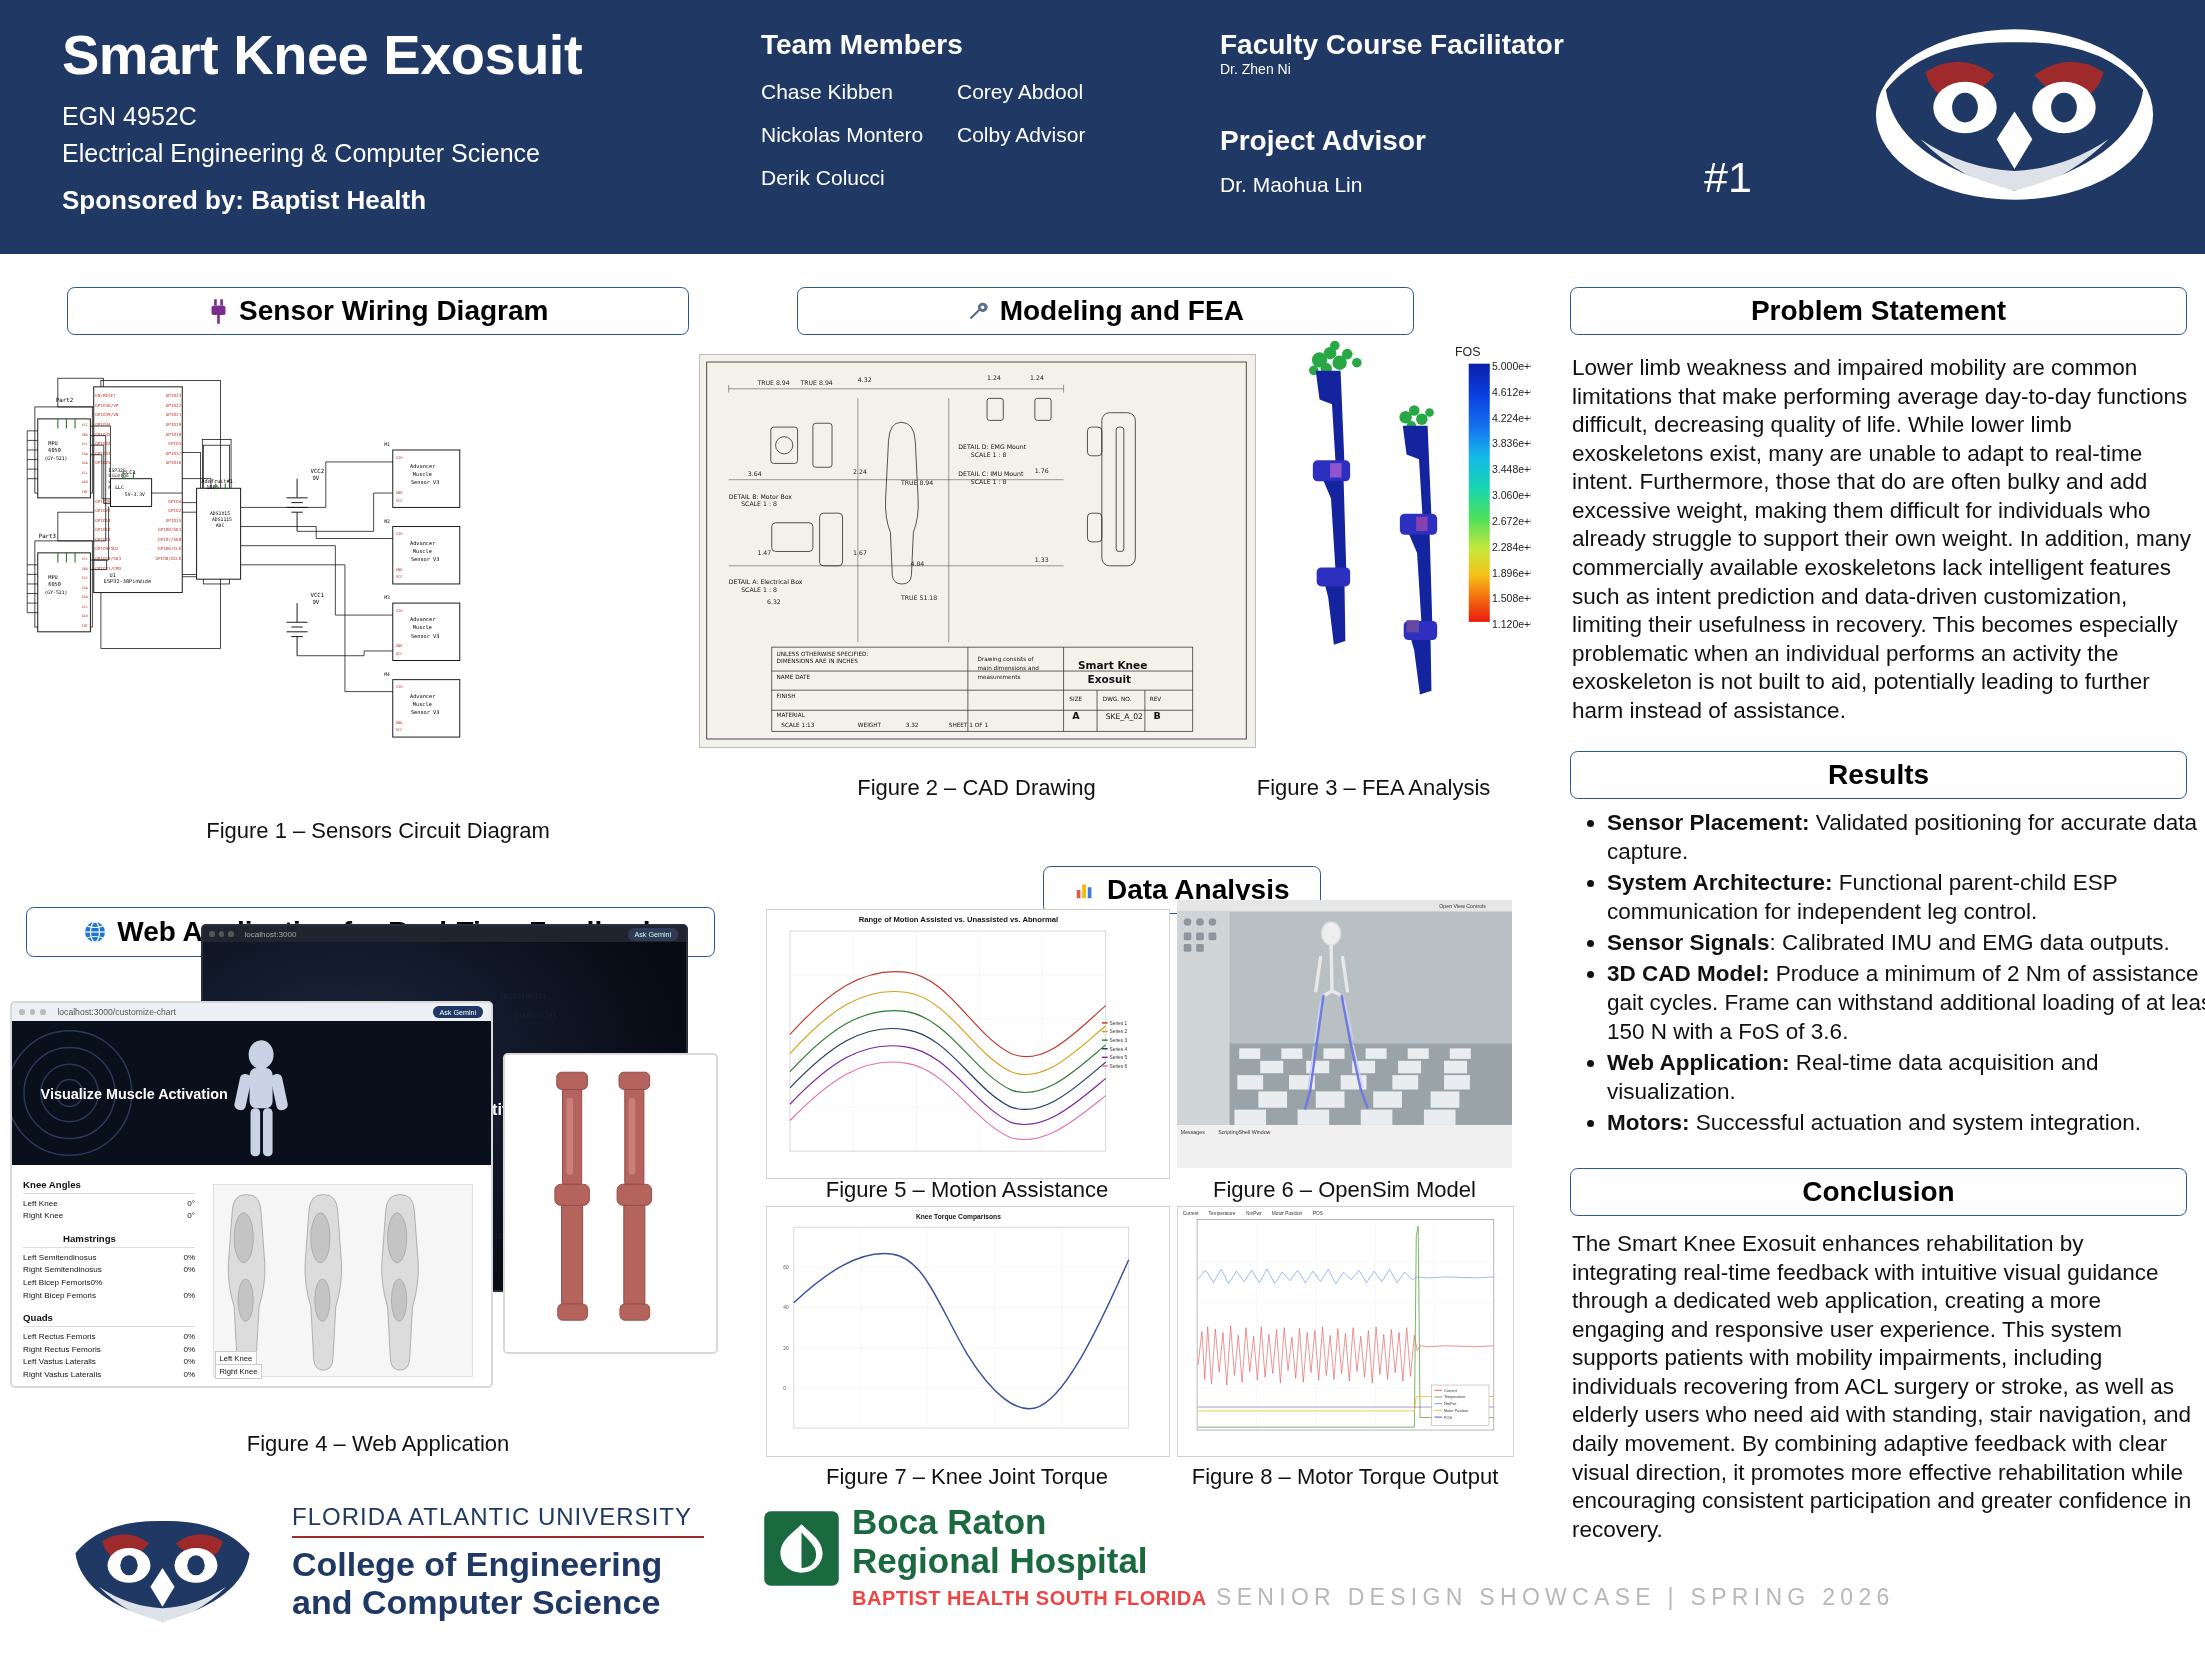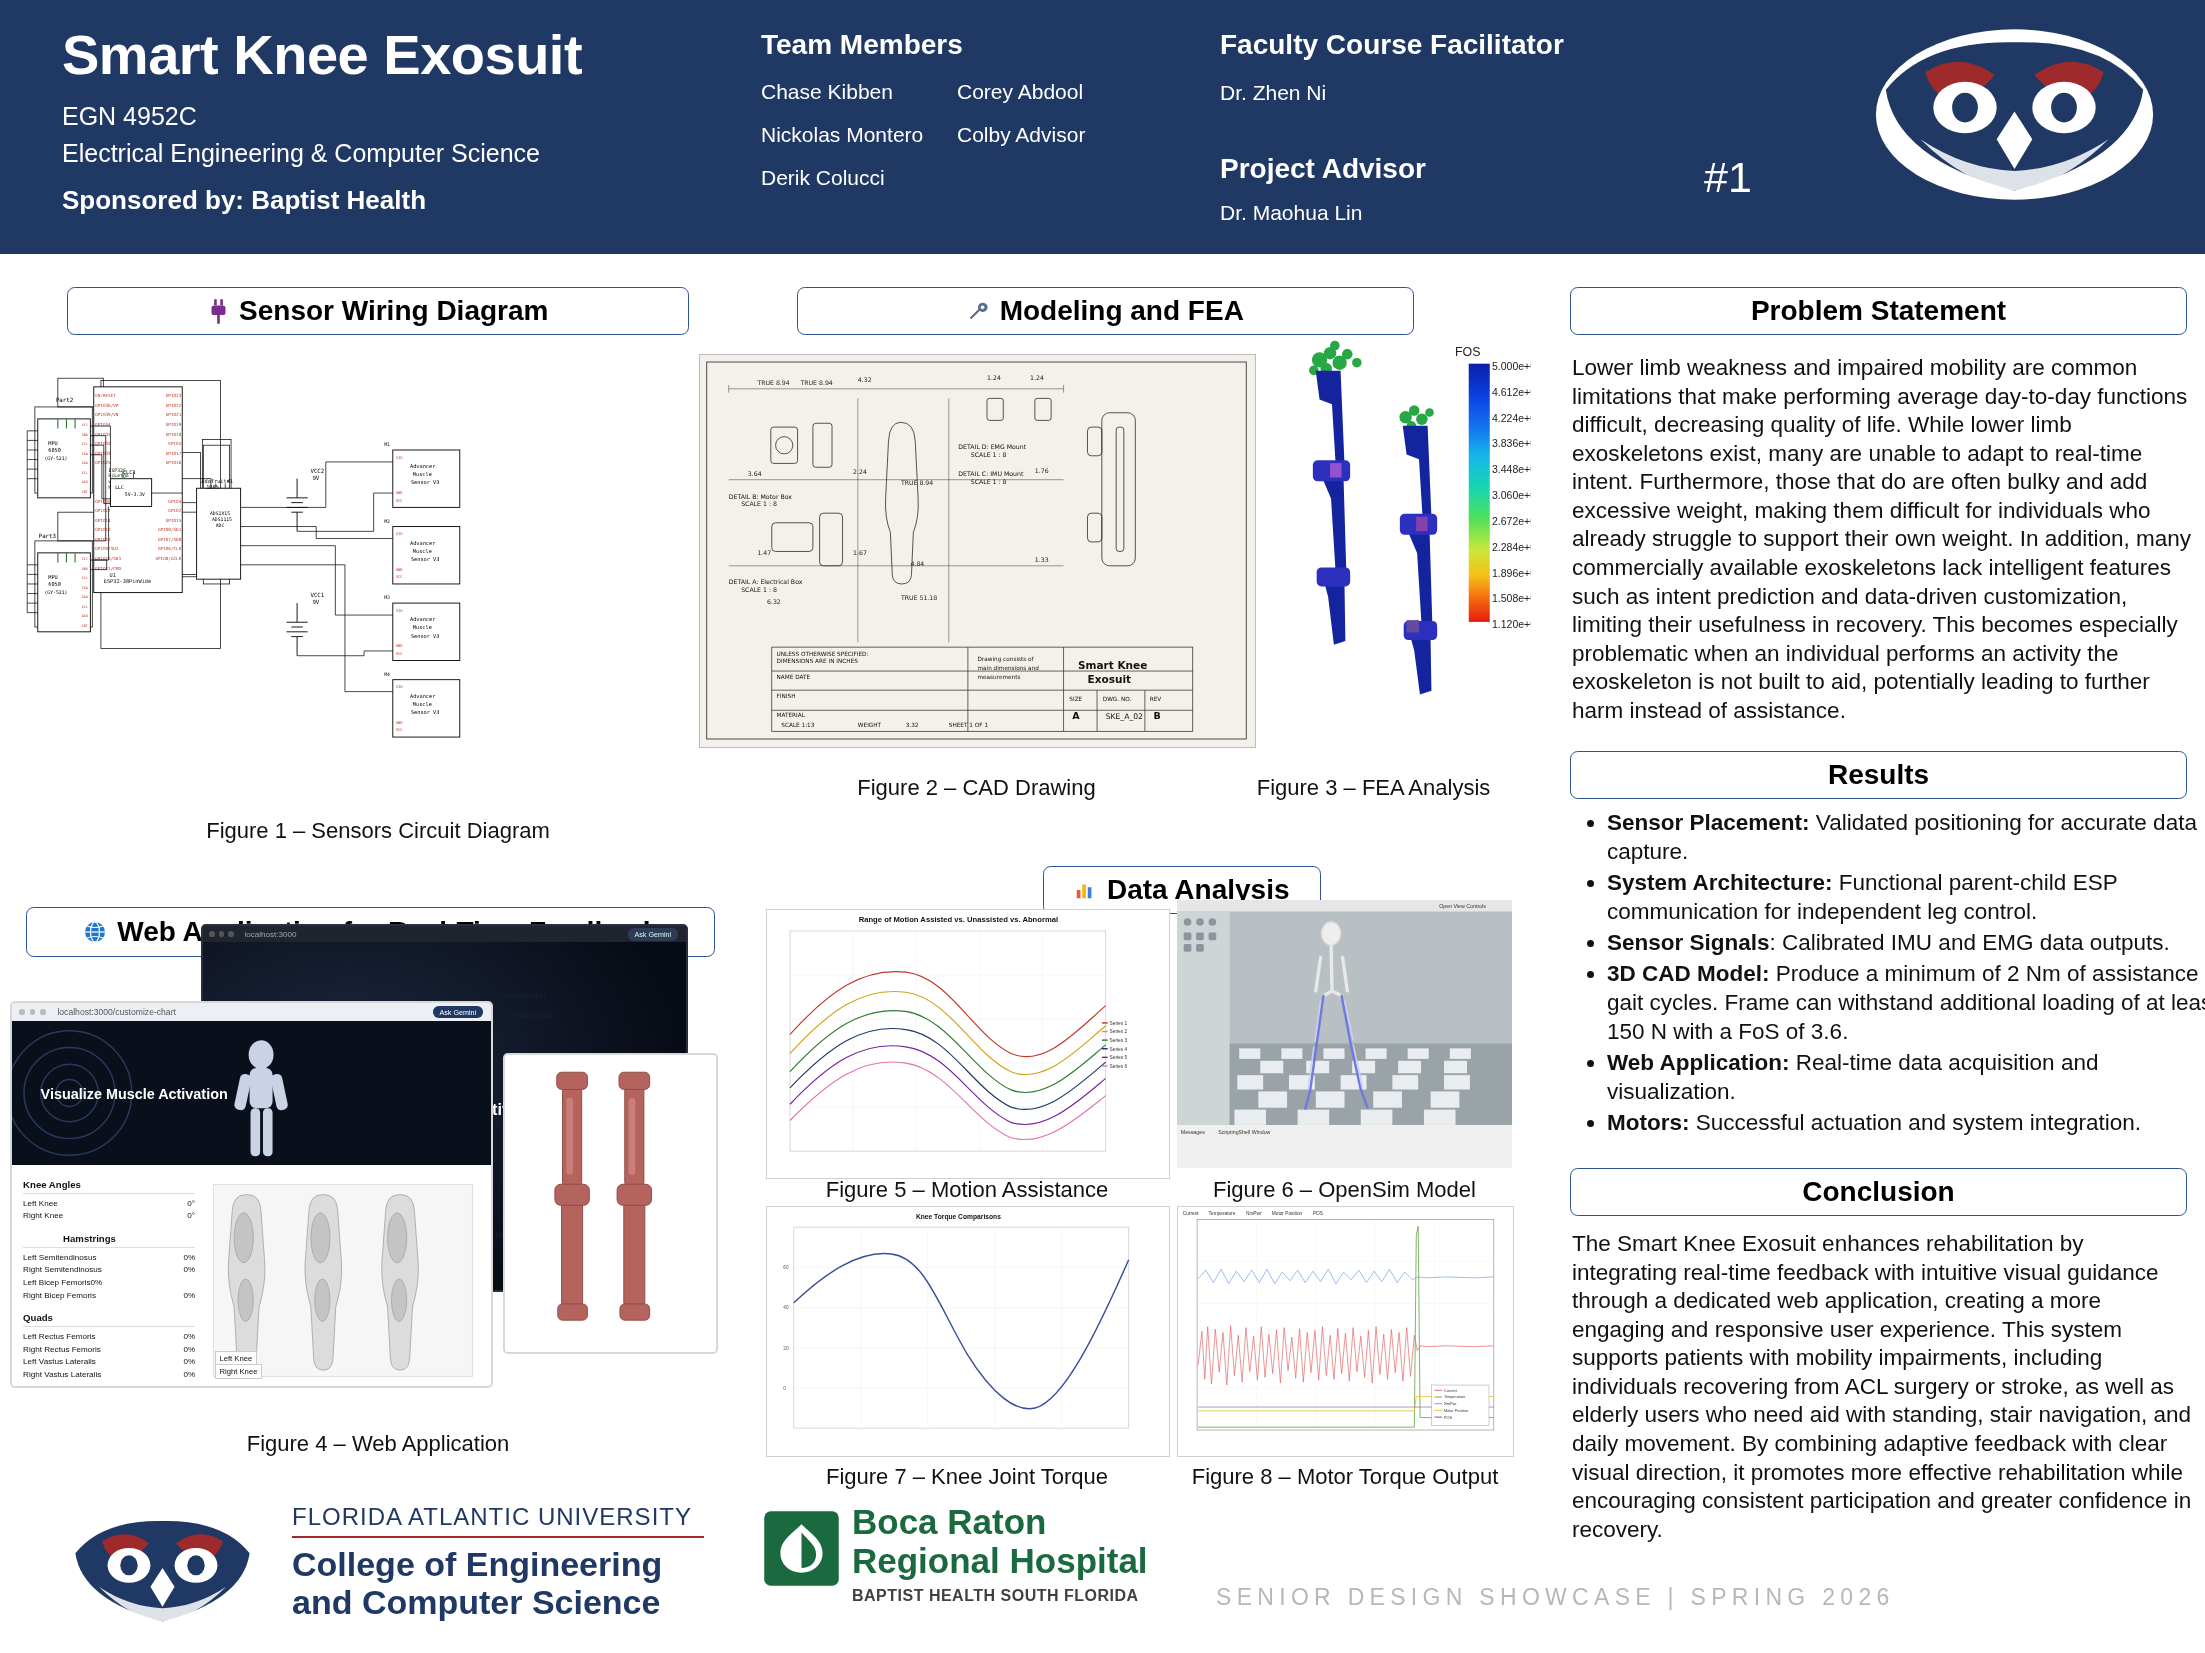--- a/index.html
+++ b/index.html
@@ -47,21 +47,21 @@
   .team-grid {
     margin-top: 19px;
     display: grid;
     grid-template-columns: 196px 196px;
     row-gap: 19px;
     column-gap: 0px;
   }
   .team-name { font-size: 21px; font-weight: normal; }
 
   .faculty-block { position: absolute; left: 1220px; top: 29px; width: 431px; }
-  .faculty-name { font-size: 21px; margin-top: 20px; }
+  .faculty-name { font-size: 14px; }
   .advisor-heading { font-size: 28px; font-weight: bold; margin-top: 48px; }
   .advisor-name { font-size: 21px; margin-top: 16.3px; }
 
   .poster-number {
     position: absolute;
     left: 1704px; top: 153px;
     font-size: 43px;
     font-weight: normal;
     color: #ffffff;
   }
@@ -184,21 +184,21 @@
   
   .fau-logo-footer { position: absolute; left: 62px; top: 1503px; width: 201px; height: 134px; }
   .fau-text { position: absolute; left: 292px; top: 1503px; width: 431px; color: #1f3864; }
   .fau-line1 { font-size: 24px; letter-spacing: 1px; color: #1f3864; }
   .fau-rule { width: 412px; height: 1.9px; background: #9e2a2b; margin: 4.8px 0 7.7px 0; }
   .fau-line2 { font-size: 34px; font-weight: bold; line-height: 1.12; color: #1f3864; }
 
   .brh-logo { position: absolute; left: 761px; top: 1508px; width: 81px; height: 81px; }
   .brh-text { position: absolute; left: 852px; top: 1503px; }
   .brh-line { font-size: 35px; font-weight: bold; color: #1b6a3f; line-height: 1.1; }
-  .brh-sub { font-size: 16px; font-weight: bold; color: #404040; letter-spacing: 0.5px; margin-top: 6.7px; }
+  .brh-sub { font-size: 20px; font-weight: bold; color: #ef4444; letter-spacing: 0.5px; margin-top: 6.7px; }
 
   .showcase {
     position: absolute; left: 1216px; top: 1584px;
     font-size: 23px; letter-spacing: 5.3px; color: #b7b7b7; font-weight: normal;
   }
 
   
   .wire-svg { position: absolute; left: 0; top: 0; }
 
   

